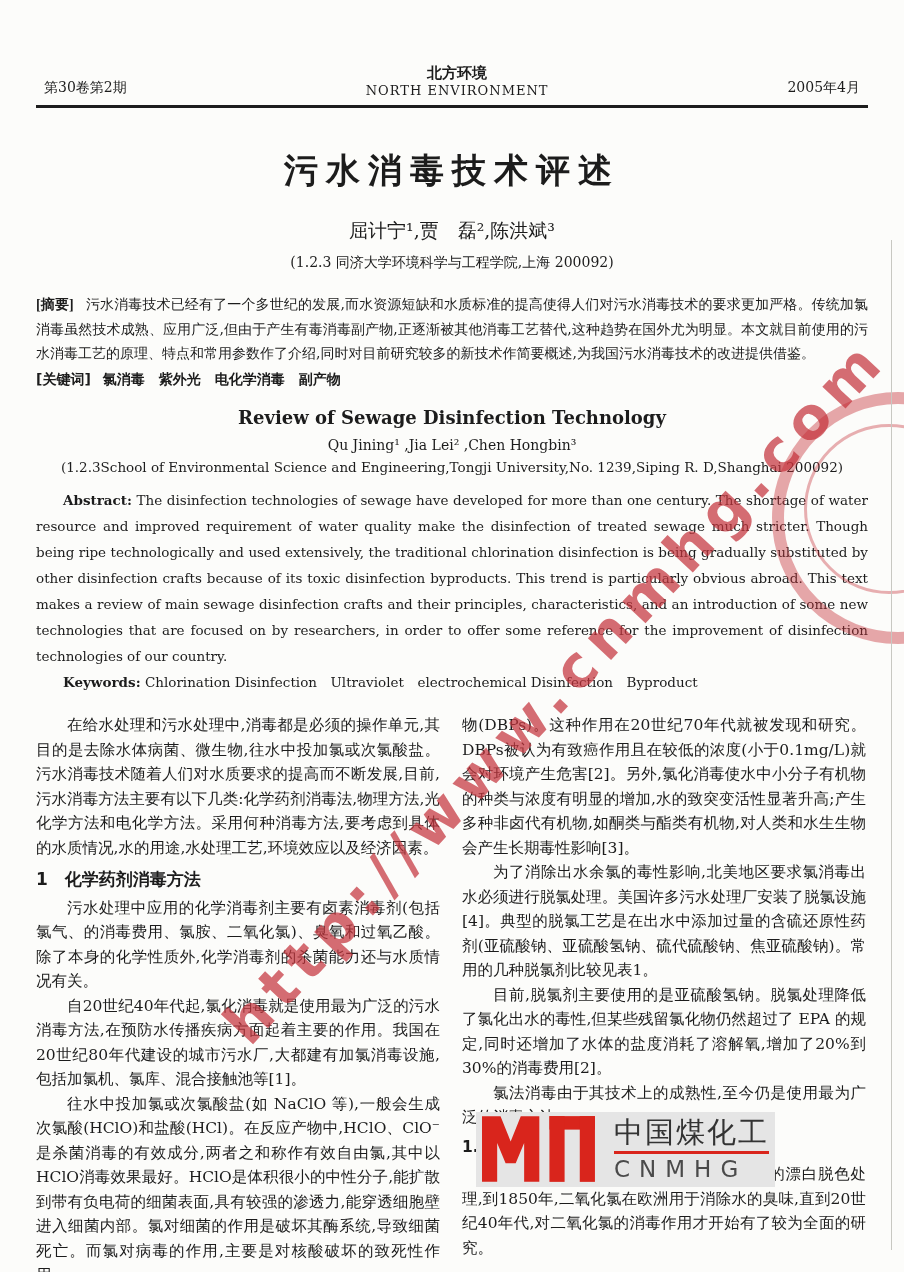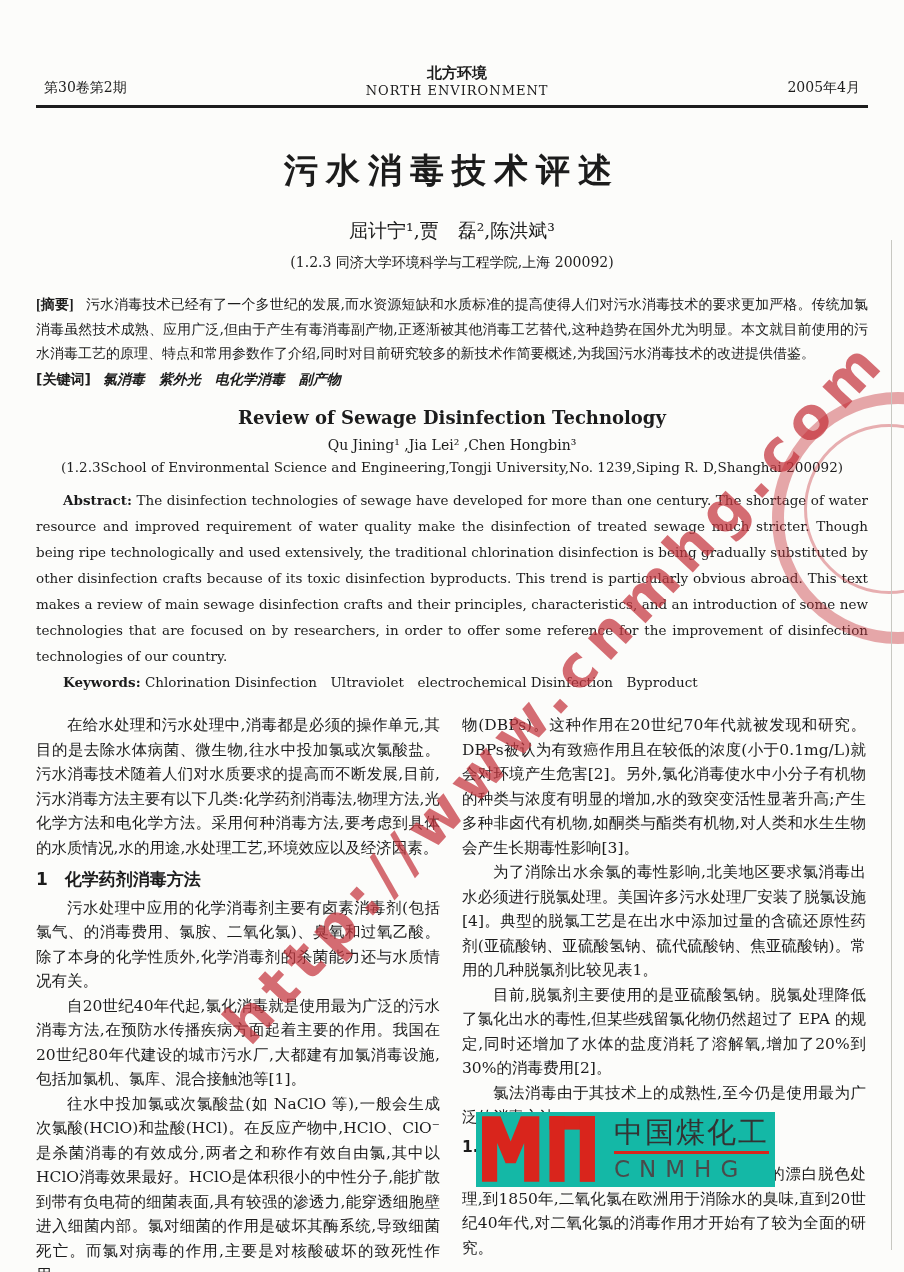--- a/index.html
+++ b/index.html
@@ -19,21 +19,21 @@
   
   .title-zh{margin-top:40px;text-align:center;font-size:34px;font-weight:700;
     letter-spacing:8px;font-family:"DejaVu Sans","Liberation Sans",sans-serif;}
   .authors-zh{margin-top:24px;text-align:center;font-size:19px;}
   .affil-zh{margin-top:10px;text-align:center;font-size:14px;}
   
   .abs-block{margin:20px 36px 0 36px;font-size:14px;line-height:24px;text-align:justify;}
   .abs-block .lbl{font-weight:700;margin-right:12px;font-family:Liberation Serif, serif;}
   .kw-zh{margin:2px 36px 0 36px;font-size:14px;line-height:24px;}
   .kw-zh .lbl{font-weight:700;margin-right:12px;font-family:"DejaVu Sans","Liberation Sans",sans-serif;}
-  .kw-zh .kwtext{font-weight:700;font-family:"DejaVu Sans","Liberation Sans",sans-serif;font-style:italic;}
+  .kw-zh .kwtext{font-weight:700;font-family:"DejaVu Sans","Liberation Sans",sans-serif;}
   
   .title-en{margin-top:16px;text-align:center;font-size:18px;font-weight:700;}
   .authors-en{margin-top:9px;text-align:center;font-size:14px;}
   .affil-en{margin-top:6px;text-align:center;font-size:13.5px;}
   .abs-en{margin:12px 36px 0 36px;font-size:13.5px;line-height:26px;text-align:justify;text-indent:2em;}
   .abs-en .lbl{font-weight:700;}
   .kw-en{margin:0 36px;font-size:13.5px;line-height:26px;text-indent:2em;}
   .kw-en .lbl{font-weight:700;}
   
   .columns{display:flex;gap:22px;margin:18px 36px 0 36px;}
@@ -51,21 +51,21 @@
     font-size:58px;font-weight:600;letter-spacing:9px;
     color:rgba(197,53,61,0.72);white-space:nowrap;pointer-events:none;
   }
   .stamp-outer{position:absolute;left:772px;top:392px;width:228px;height:228px;
     border:12px solid rgba(198,48,55,0.42);border-radius:50%;pointer-events:none;}
   .stamp-inner{position:absolute;left:804px;top:424px;width:164px;height:164px;
     border:3px solid rgba(198,48,55,0.38);border-radius:50%;pointer-events:none;}
   .scan-line{position:absolute;right:12px;top:240px;height:1010px;width:1px;background:#c8c8c2;}
   
   .logo{position:absolute;left:476px;top:1112px;display:flex;align-items:flex-start;
-    gap:14px;background:#14b8a6;padding:4px 6px;}
+    gap:14px;background:#e5e5e5;padding:4px 6px;}
   .logo-text{display:flex;flex-direction:column;}
   .logo-zh{font-size:29px;letter-spacing:2px;color:#333;
     font-family:"DejaVu Sans","Liberation Sans",sans-serif;line-height:1.15;}
   .logo-rule{height:3px;background:#d9251c;margin:2px 0 3px 0;}
   .logo-en{font-size:23px;letter-spacing:9px;color:#4a4a4a;
     font-family:"DejaVu Sans","Liberation Sans",sans-serif;line-height:1.1;}
 </style>
 </head>
 <body>
 

